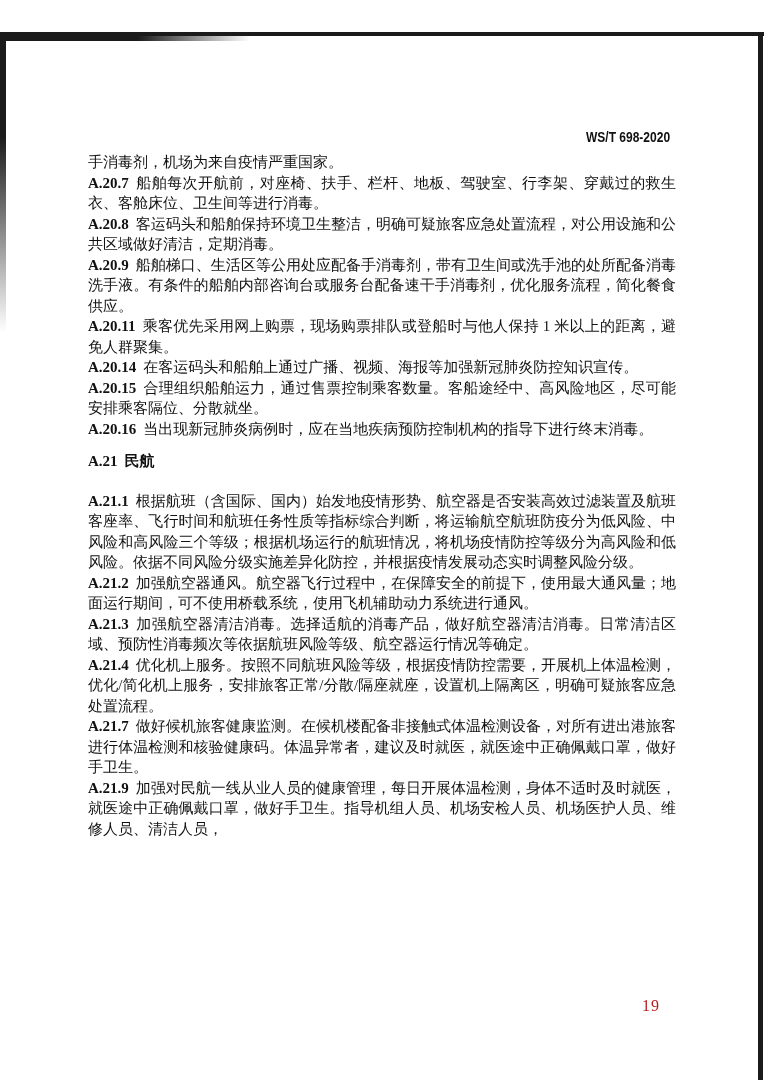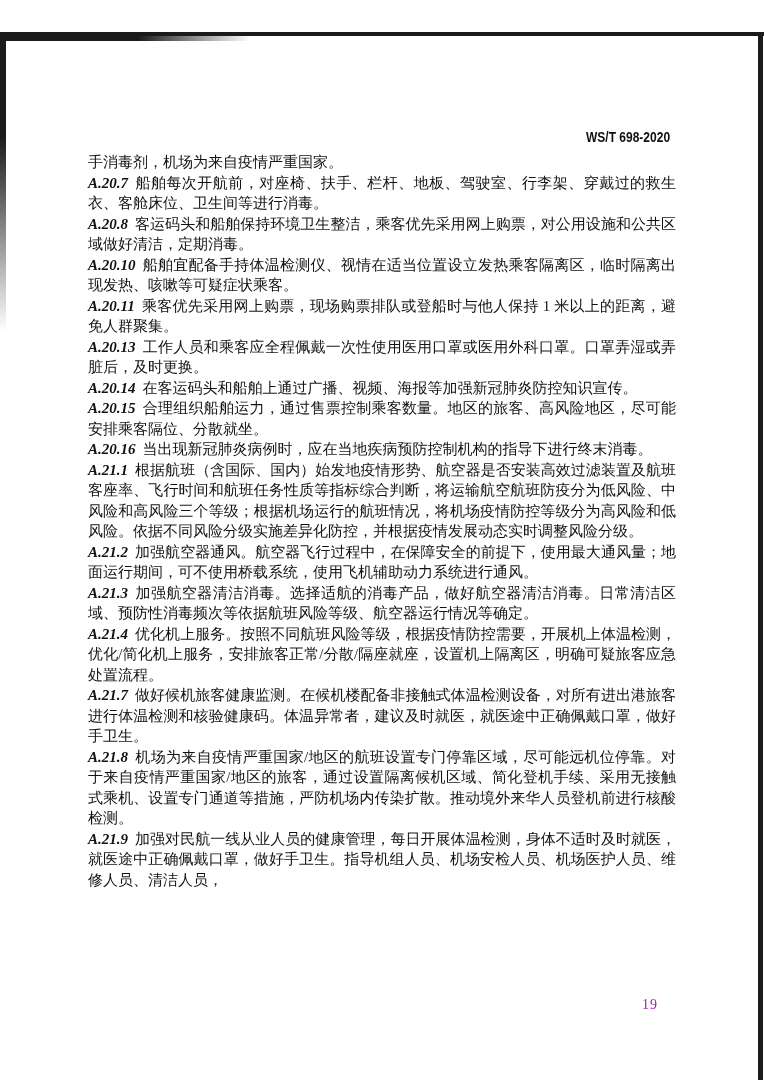--- a/index.html
+++ b/index.html
@@ -30,31 +30,31 @@
   }
 
   .content {
     position:absolute; left:88px; top:120px; width:588px;
   }
   .content p {
     margin:0; font-size:15px; line-height:20.5px;
     text-align:justify; text-justify:inter-ideograph;
   }
   .num { font-weight:bold; }
-  .num:not(:empty) { margin-right:7px;font-style:italic; }
+  .num:not(:empty) { margin-right:7px; }
 
   .section-heading {
     font-size:15px; line-height:20.5px; font-weight:bold;
     margin:12px 0 19px 0; text-align:left;
   }
   .section-heading .num { margin-right:7px; }
 
   .page-number {
     position:absolute; left:642px; top:965px;
-    font-size:14px; color:#a21caf; letter-spacing:1px;
+    font-size:16px; color:#b91c1c; letter-spacing:1px;
   }
 </style>
 </head>
 <body>
 
 <div class="page">
 
   <div class="scan-edge-top"></div>
   <div class="scan-edge-topleft"></div>
   <div class="scan-edge-left"></div>
@@ -62,50 +62,49 @@
   <div class="scan-edge-bottom"></div>
 
   <div class="header-code">WS/T 698-2020</div>
 
   <div class="content">
 
     <p><b class="num"></b><span>手消毒剂，机场为来自疫情严重国家。</span></p>
 
     <p><b class="num">A.20.7</b><span>船舶每次开航前，对座椅、扶手、栏杆、地板、驾驶室、行李架、穿戴过的救生衣、客舱床位、卫生间等进行消毒。</span></p>
 
-    <p><b class="num">A.20.8</b><span>客运码头和船舶保持环境卫生整洁，乘客优先采用网上购票，对公用设施和公共区域做好清洁，定期消毒。</span></p>
+    <p><b class="num">A.20.8</b><span>客运码头和船舶保持环境卫生整洁，明确可疑旅客应急处置流程，对公用设施和公共区域做好清洁，定期消毒。</span></p>
 
+    <p><b class="num">A.20.9</b><span>船舶梯口、生活区等公用处应配备手消毒剂，带有卫生间或洗手池的处所配备消毒洗手液。有条件的船舶内部咨询台或服务台配备速干手消毒剂，优化服务流程，简化餐食供应。</span></p>
 
-    <p><b class="num">A.20.10</b><span>船舶宜配备手持体温检测仪、视情在适当位置设立发热乘客隔离区，临时隔离出现发热、咳嗽等可疑症状乘客。</span></p>
 
     <p><b class="num">A.20.11</b><span>乘客优先采用网上购票，现场购票排队或登船时与他人保持 1 米以上的距离，避免人群聚集。</span></p>
 
 
-    <p><b class="num">A.20.13</b><span>工作人员和乘客应全程佩戴一次性使用医用口罩或医用外科口罩。口罩弄湿或弄脏后，及时更换。</span></p>
 
     <p><b class="num">A.20.14</b><span>在客运码头和船舶上通过广播、视频、海报等加强新冠肺炎防控知识宣传。</span></p>
 
-    <p><b class="num">A.20.15</b><span>合理组织船舶运力，通过售票控制乘客数量。地区的旅客、高风险地区，尽可能安排乘客隔位、分散就坐。</span></p>
+    <p><b class="num">A.20.15</b><span>合理组织船舶运力，通过售票控制乘客数量。客船途经中、高风险地区，尽可能安排乘客隔位、分散就坐。</span></p>
 
     <p><b class="num">A.20.16</b><span>当出现新冠肺炎病例时，应在当地疾病预防控制机构的指导下进行终末消毒。</span></p>
 
+    <div class="section-heading"><b class="num">A.21</b><b>民航</b></div>
 
     <p><b class="num">A.21.1</b><span>根据航班（含国际、国内）始发地疫情形势、航空器是否安装高效过滤装置及航班客座率、飞行时间和航班任务性质等指标综合判断，将运输航空航班防疫分为低风险、中风险和高风险三个等级；根据机场运行的航班情况，将机场疫情防控等级分为高风险和低风险。依据不同风险分级实施差异化防控，并根据疫情发展动态实时调整风险分级。</span></p>
 
     <p><b class="num">A.21.2</b><span>加强航空器通风。航空器飞行过程中，在保障安全的前提下，使用最大通风量；地面运行期间，可不使用桥载系统，使用飞机辅助动力系统进行通风。</span></p>
 
     <p><b class="num">A.21.3</b><span>加强航空器清洁消毒。选择适航的消毒产品，做好航空器清洁消毒。日常清洁区域、预防性消毒频次等依据航班风险等级、航空器运行情况等确定。</span></p>
 
     <p><b class="num">A.21.4</b><span>优化机上服务。按照不同航班风险等级，根据疫情防控需要，开展机上体温检测，优化/简化机上服务，安排旅客正常/分散/隔座就座，设置机上隔离区，明确可疑旅客应急处置流程。</span></p>
 
 
 
     <p><b class="num">A.21.7</b><span>做好候机旅客健康监测。在候机楼配备非接触式体温检测设备，对所有进出港旅客进行体温检测和核验健康码。体温异常者，建议及时就医，就医途中正确佩戴口罩，做好手卫生。</span></p>
 
-    <p><b class="num">A.21.8</b><span>机场为来自疫情严重国家/地区的航班设置专门停靠区域，尽可能远机位停靠。对于来自疫情严重国家/地区的旅客，通过设置隔离候机区域、简化登机手续、采用无接触式乘机、设置专门通道等措施，严防机场内传染扩散。推动境外来华人员登机前进行核酸检测。</span></p>
 
     <p><b class="num">A.21.9</b><span>加强对民航一线从业人员的健康管理，每日开展体温检测，身体不适时及时就医，就医途中正确佩戴口罩，做好手卫生。指导机组人员、机场安检人员、机场医护人员、维修人员、清洁人员，</span></p>
 
   </div>
 
   <div class="page-number">19</div>
 
 </div>
 
 </body></html>

